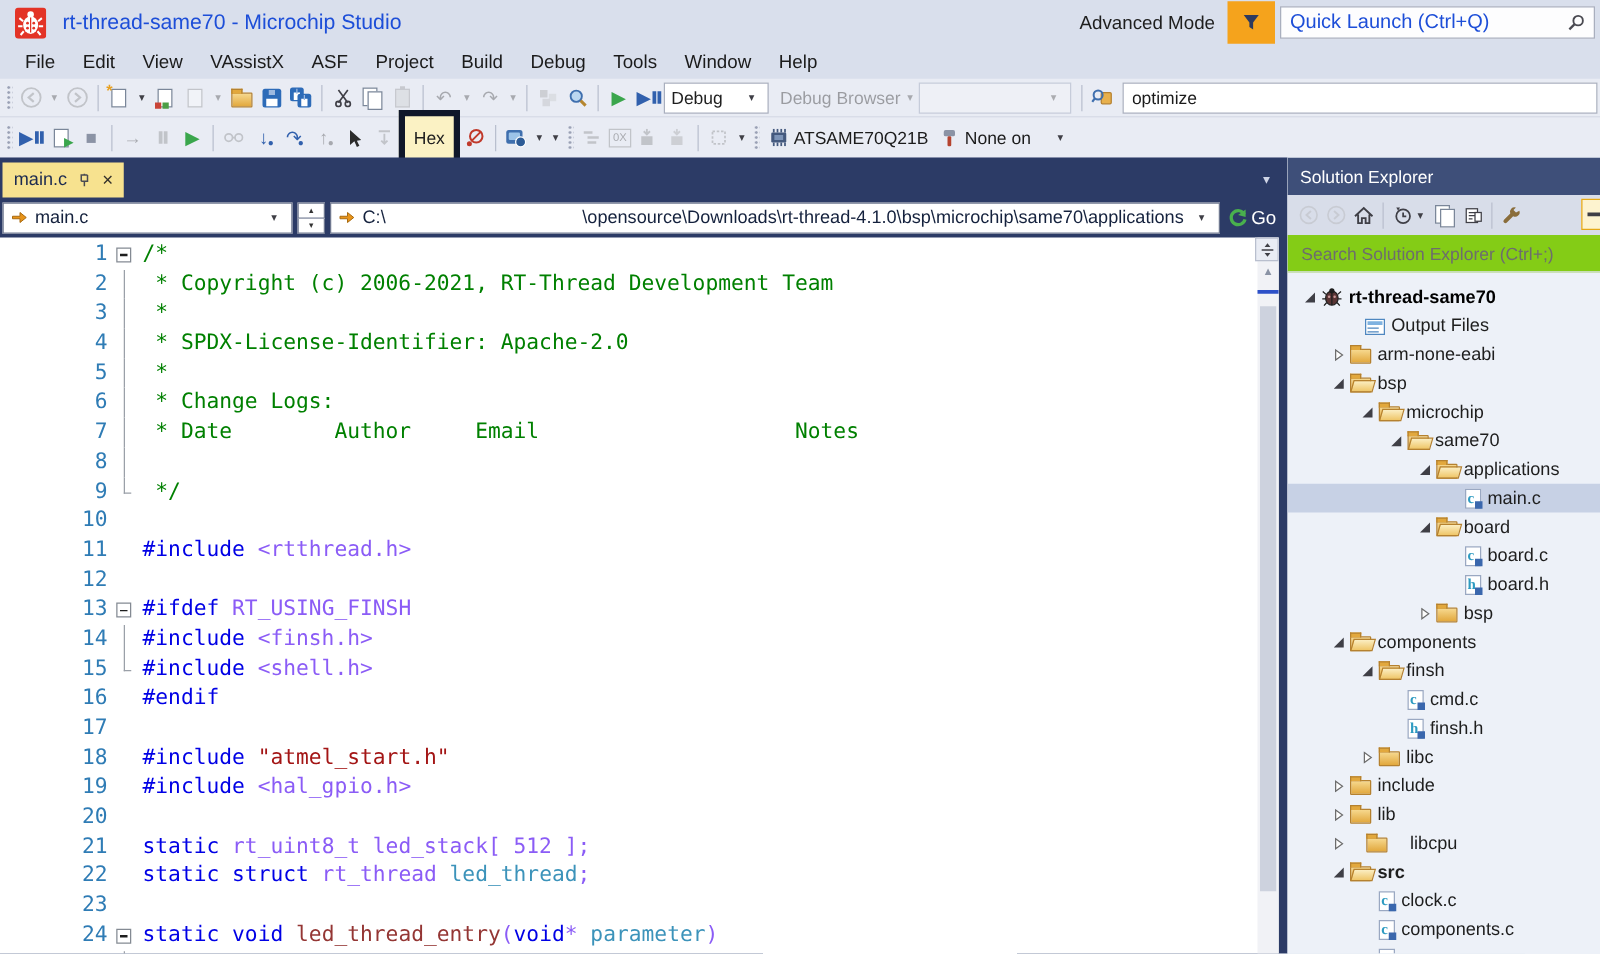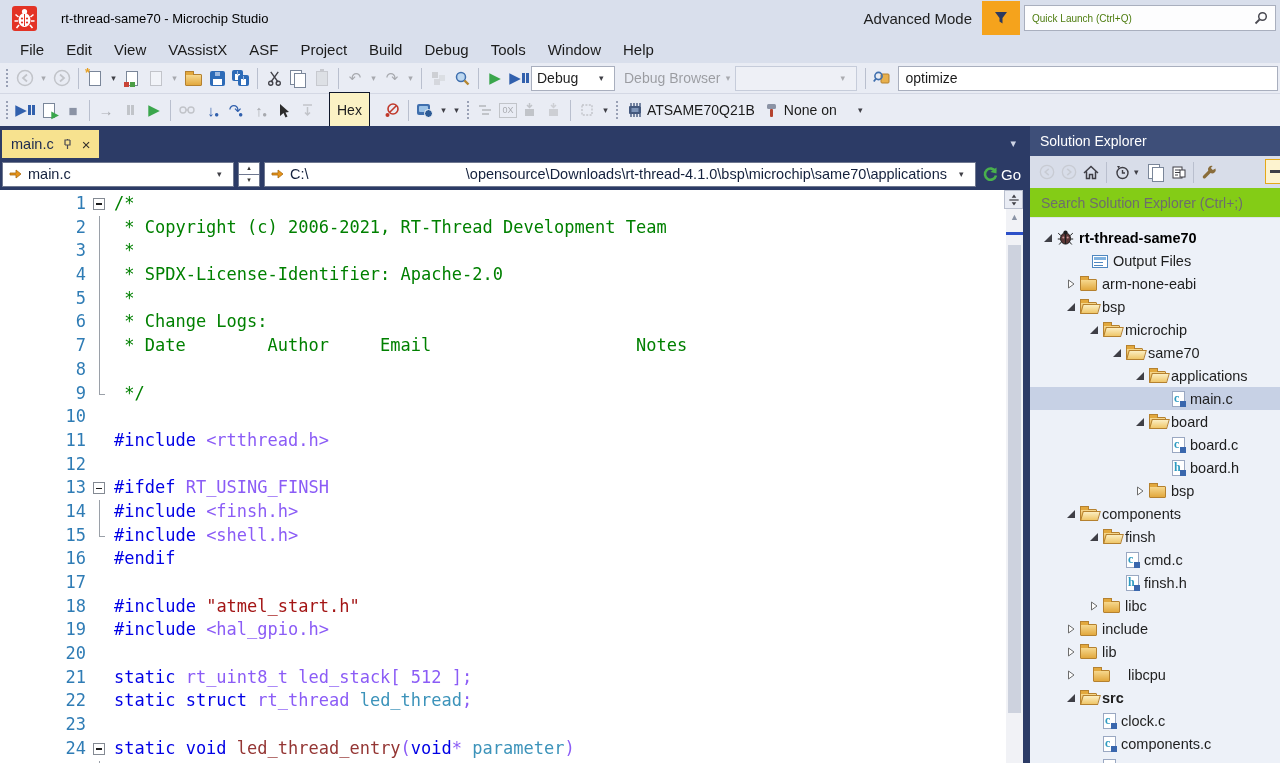--- a/index.html
+++ b/index.html
@@ -3,26 +3,26 @@
 <meta charset="utf-8">
 <style>
   *{box-sizing:border-box;margin:0;padding:0}
   html,body{width:1280px;height:763px;overflow:hidden}
   body{font-family:"Liberation Sans",sans-serif;-webkit-font-smoothing:antialiased}
   #root{position:relative;width:1280px;height:763px;background:#d9dfec;overflow:hidden;user-select:none}
 
   
   .titlebar{position:absolute;top:0;left:0;right:0;height:36px;display:flex;align-items:center;background:#d9dfec}
   .app-logo{width:25px;height:25px;margin-left:12px;display:flex}
-  .app-title{margin-left:24px;font-size:13px;color:#000000}
+  .app-title{margin-left:13px;font-size:17px;color:#1d4ed8}
   .tb-right{margin-left:auto;display:flex;align-items:center}
   .adv-label{font-size:15px;color:#1e1e1e;margin-right:10px}
   .funnel-btn{width:38px;height:34px;background:#f5a31c;display:flex;align-items:center;justify-content:center;cursor:pointer}
   .quick-launch{width:252px;height:26px;background:#fdfdfe;border:1px solid #a9afbe;margin:0 4px;display:flex;align-items:center;padding:0 7px}
-  .ql-ph{font-size:10px;color:#4d7c0f;flex:1}
+  .ql-ph{font-size:16px;color:#1d4ed8;flex:1}
 
   
   .menubar{position:absolute;top:36px;left:0;right:0;height:27px;display:flex;align-items:center;padding-left:9px;background:#d9dfec}
   .menu-item{font-size:15px;color:#1b1b1b;padding:3px 11px;cursor:default}
 
   
   .toolbar{position:absolute;left:0;right:0;display:flex;align-items:center;background:#e9ecf4;padding-left:2px}
   #toolbar1{top:63px;height:31px;border-bottom:1px solid #d4d8e4}
   #toolbar2{top:94px;height:32px}
   .grip{width:5px;height:20px;margin:0 3px;background-image:radial-gradient(#9aa1b5 1px,transparent 1.2px);background-size:4px 4px}
@@ -32,21 +32,21 @@
   .dis{opacity:.38;filter:grayscale(.9)}
   .caret{font-size:9px;color:#3f3f46;min-width:10px}
   .green{color:#3aa64c}.blue{color:#3160ad}
   .playpause{display:flex;align-items:center;gap:1px}
   .pbar{width:3px;height:10px;background:#3160ad}
   .pbar.gray{background:#7d8496}
   .combo{height:25px;background:#fff;border:1px solid #a9afbe;display:flex;align-items:center;font-size:14px;color:#1e1e1e;padding:0 5px;gap:6px;cursor:pointer}
   .combo .cv{flex:1}
   .combo.dis2{background:#eef0f6;border-color:#c6ccda}
   .lbl{font-size:14px;color:#1b1b1b;white-space:nowrap}
-  .hexbtn{height:24px;padding:17px 7px;background:#fbf2c4;border:1px solid #0f172a;font-size:14px;color:#1e1e1e;display:flex;align-items:center;margin:0 10px;cursor:pointer}
+  .hexbtn{height:24px;padding:17px 7px;background:#fbf2c4;border:5px solid #0f172a;font-size:14px;color:#1e1e1e;display:flex;align-items:center;margin:0 0;cursor:pointer}
   .opt-input{flex:1;height:25px;border:1px solid #a9afbe;background:#fff;font-size:14px;color:#1b1b1b;padding:0 7px;margin:0 2px 0 4px;font-family:"Liberation Sans",sans-serif}
 
   .icon-doc{width:12px;height:15px;background:#fff;border:1px solid #7a8699;position:relative}
   .icon-doc .mark{position:absolute;font-size:13px;font-weight:bold;color:#e8a020;top:-7px;left:-5px}
   .icon-doc .sq1{position:absolute;width:5px;height:5px;background:#c94437;left:-3px;bottom:-2px}
   .icon-doc .sq2{position:absolute;width:5px;height:5px;background:#4c9e45;left:3px;bottom:-2px}
   .icon-folder-sm{width:17px;height:12px;background:linear-gradient(#f6d88e,#e2a83d);border:1px solid #b5812f;border-radius:1px;position:relative;margin-top:4px}
   .icon-folder-sm::before{content:'';position:absolute;top:-4px;left:-1px;width:7px;height:3px;background:#e2a83d;border:1px solid #b5812f;border-bottom:none}
   .icon-floppy{width:15px;height:15px;background:#2d6bb8;border-radius:2px;position:relative}
   .icon-floppy::before{content:'';position:absolute;left:3px;right:3px;bottom:1px;height:6px;background:#fff}

